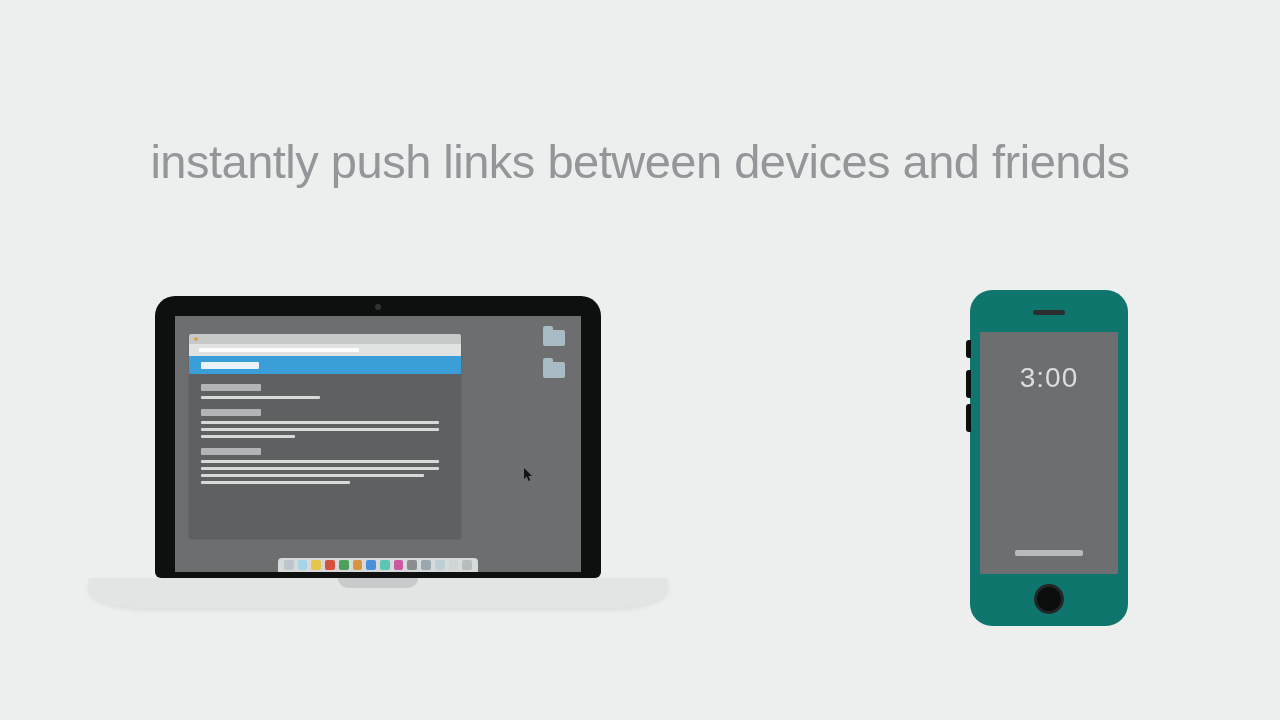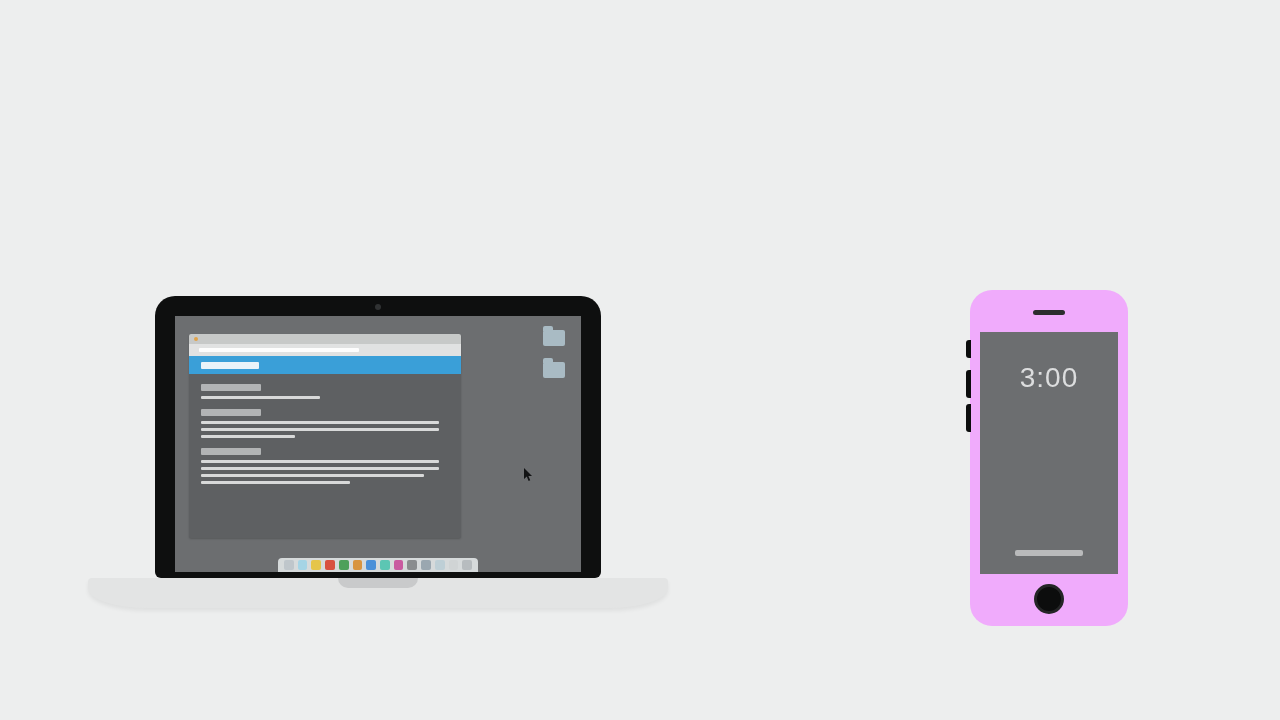--- a/index.html
+++ b/index.html
@@ -174,21 +174,21 @@
     border-radius: 0 0 10px 10px;
   }
 
   
   .phone {
     position: absolute;
     right: 152px;
     top: 290px;
     width: 158px;
     height: 336px;
-    background: #f0abfc;
+    background: #0f766e;
     border-radius: 22px;
   }
   .phone-side-btn {
     position: absolute;
     left: -4px;
     width: 5px;
     background: #0c0d0d;
     border-radius: 3px 0 0 3px;
   }
   .sb1 { top: 50px; height: 18px; }
@@ -233,21 +233,21 @@
     width: 30px; height: 30px;
     border: 3px solid #242526;
     border-radius: 50%;
     background: #0c0d0d;
   }
 </style>
 </head>
 <body>
 
 <div class="headline">
-  <br>
+  <span>instantly push links between devices and friends</span><br>
 </div>
 
 <div class="laptop">
   <div class="laptop-camera"></div>
   <div class="laptop-screen">
 
     <div class="desktop-folder folder1"></div>
     <div class="desktop-folder folder2"></div>
 
     <div class="cursor">

